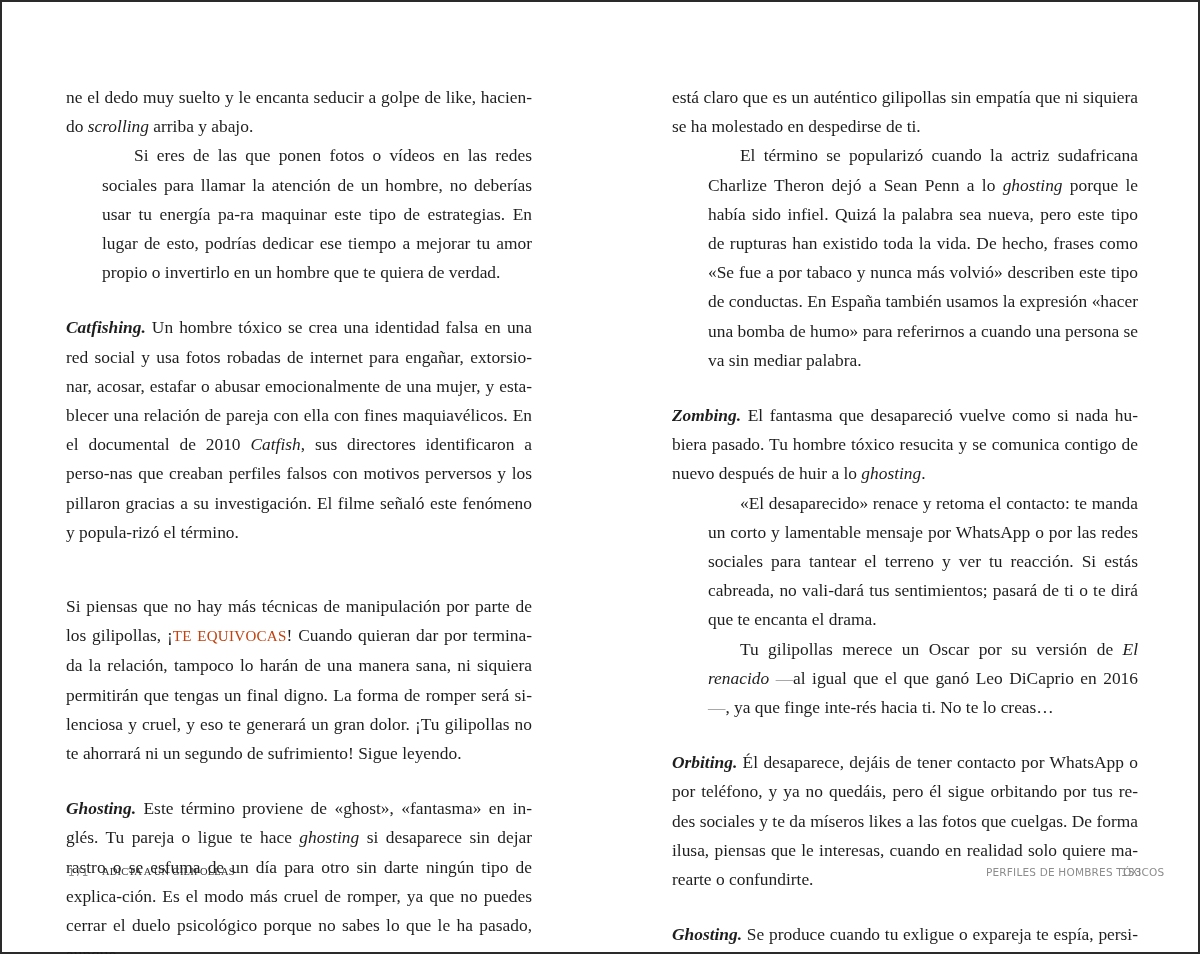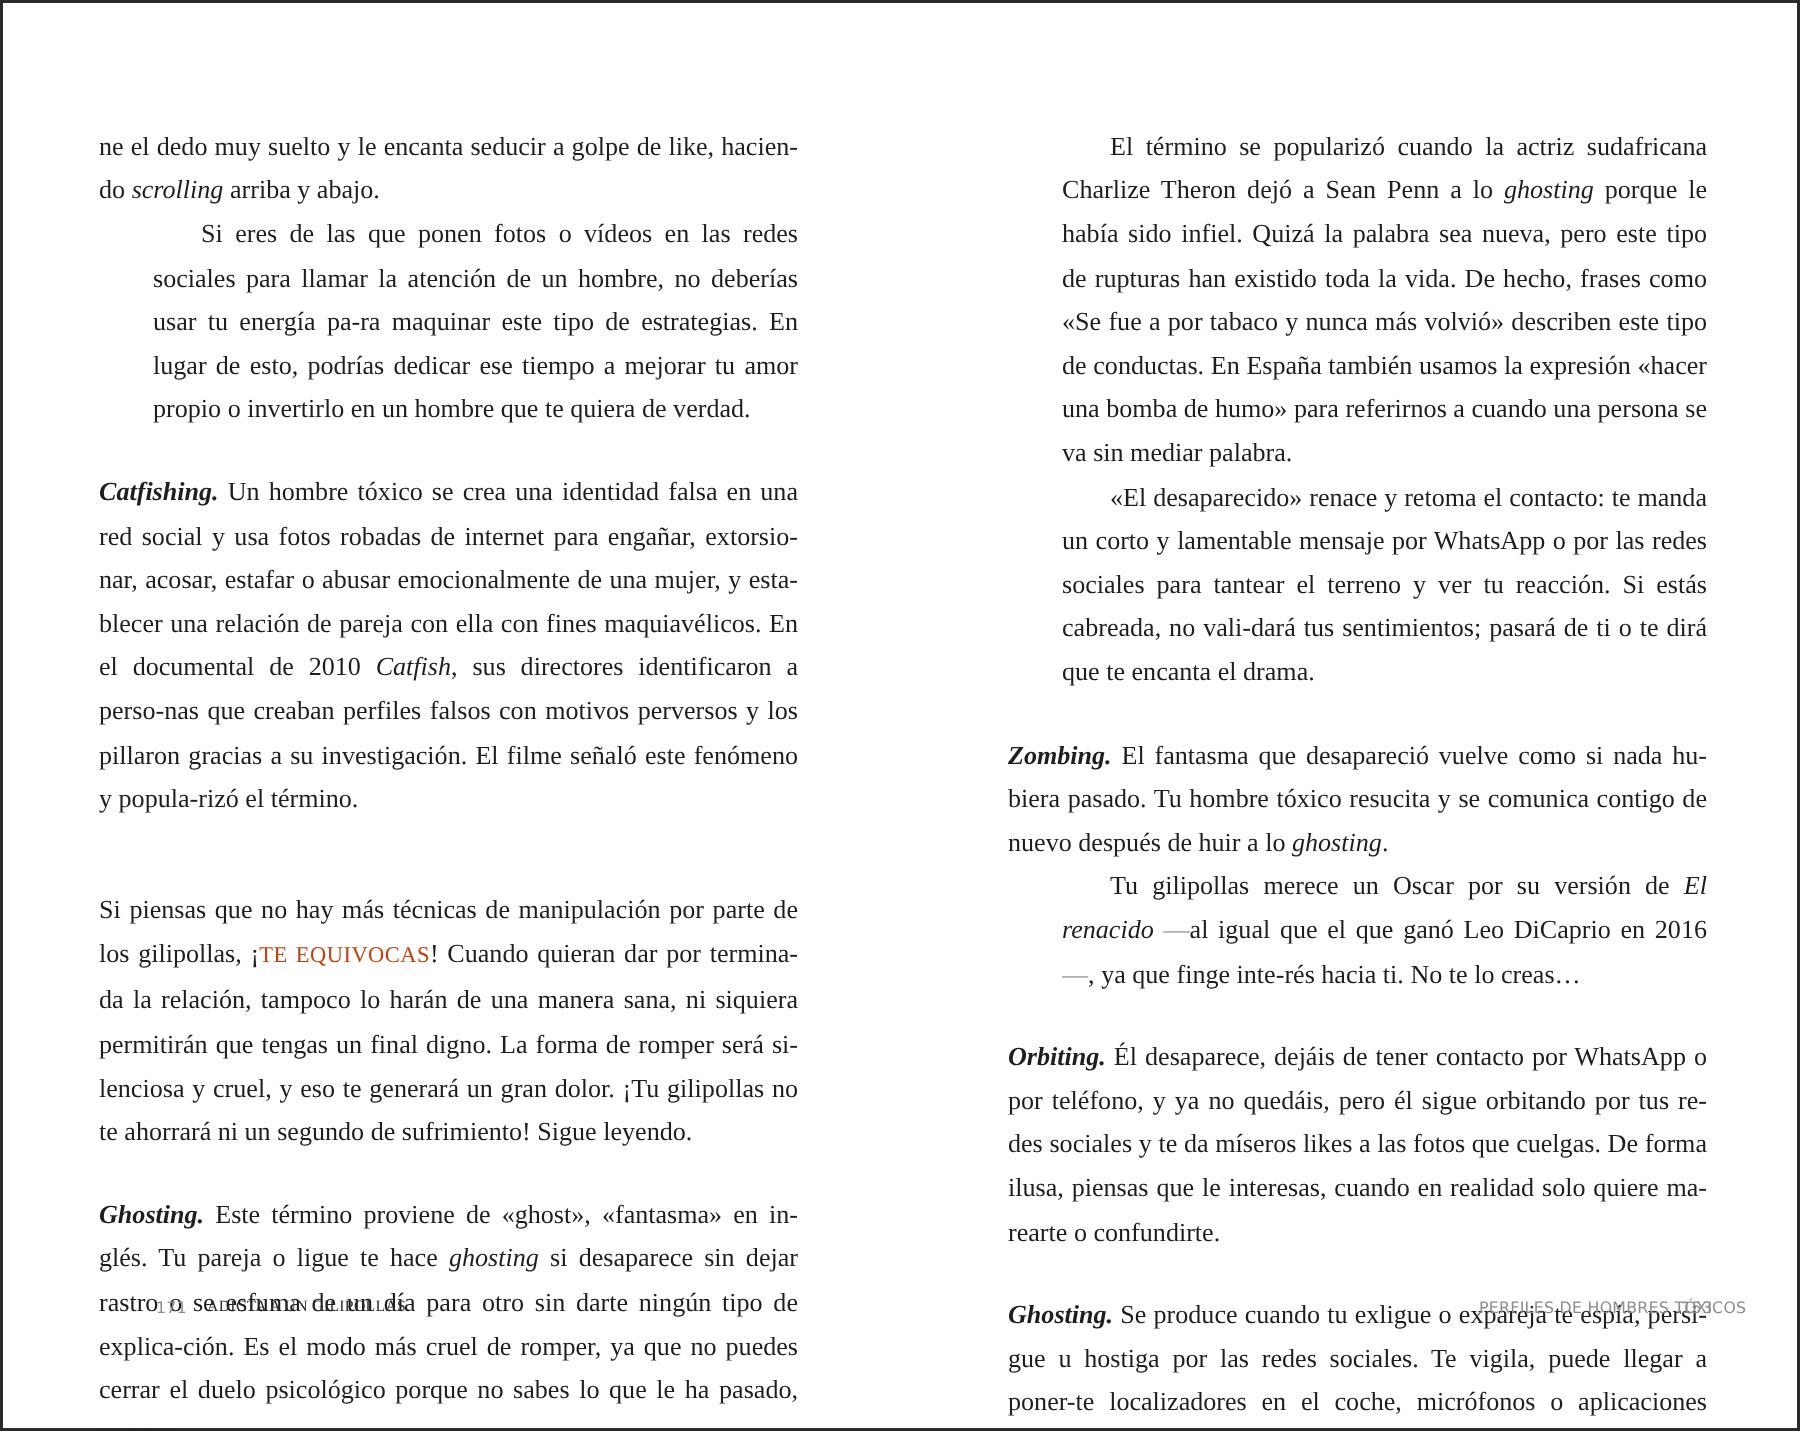--- a/index.html
+++ b/index.html
@@ -9,21 +9,21 @@
     font-family: "Liberation Serif", "DejaVu Serif", serif;
     color: #1e1e1e;
   }
   .spread {
     position: absolute; left: 0; top: 0;
     width: 1196px; height: 950px;
     border: 2px solid #2a2a2a;
     background: #ffffff;
   }
   .page { position: absolute; top: 0; height: 950px; }
-  .page.left { left: 0; width: 598px; padding-left: 36px; }
+  .page.left { left: 0; width: 598px; }
   .page.right { left: 598px; width: 598px; }
   .body-text {
     position: absolute;
     width: 466px;
     font-size: 17.4px;
     line-height: 29.2px;
     text-align: justify;
     hyphens: manual;
   }
   .page.left .body-text { left: 64px; }
@@ -63,23 +63,24 @@
       <p class="para gap-before"><span class="term">Ghosting.</span><span> Este término proviene de «ghost», «fantasma» en in-glés. Tu pareja o ligue te hace </span><span class="it">ghosting</span><span> si desaparece sin dejar rastro o se esfuma de un día para otro sin darte ningún tipo de explica-ción. Es el modo más cruel de romper, ya que no puedes cerrar el duelo psicológico porque no sabes lo que le ha pasado, aunque</span></p>
     </div>
     <div class="footer">
       <span class="folio">171</span>
       <span class="running-head-left">ADICTA A UN GILIPOLLAS</span>
     </div>
   </div>
 
   <div class="page right">
     <div class="body-text" style="top:81px;">
+      <p class="para">está claro que es un auténtico gilipollas sin empatía que ni siquiera se ha molestado en despedirse de ti.</p>
       <p class="para indent"><span>El término se popularizó cuando la actriz sudafricana Charlize Theron dejó a Sean Penn a lo </span><span class="it">ghosting</span><span> porque le había sido infiel. Quizá la palabra sea nueva, pero este tipo de rupturas han existido toda la vida. De hecho, frases como «Se fue a por tabaco y nunca más volvió» describen este tipo de conductas. En España también usamos la expresión «hacer una bomba de humo» para referirnos a cuando una persona se va sin mediar palabra.</span></p>
+      <p class="para gap-before"><span class="term">Zombing.</span><span> El fantasma que desapareció vuelve como si nada hu-biera pasado. Tu hombre tóxico resucita y se comunica contigo de nuevo después de huir a lo </span><span class="it">ghosting</span><span>.</span></p>
       <p class="para indent">«El desaparecido» renace y retoma el contacto: te manda un corto y lamentable mensaje por WhatsApp o por las redes sociales para tantear el terreno y ver tu reacción. Si estás cabreada, no vali-dará tus sentimientos; pasará de ti o te dirá que te encanta el drama.</p>
-      <p class="para gap-before"><span class="term">Zombing.</span><span> El fantasma que desapareció vuelve como si nada hu-biera pasado. Tu hombre tóxico resucita y se comunica contigo de nuevo después de huir a lo </span><span class="it">ghosting</span><span>.</span></p>
       <p class="para indent"><span>Tu gilipollas merece un Oscar por su versión de </span><span class="it">El renacido</span><span class="dash-gray"> —</span><span>al igual que el que ganó Leo DiCaprio en 2016</span><span class="dash-gray">—</span><span>, ya que finge inte-rés hacia ti. No te lo creas…</span></p>
       <p class="para gap-before"><span class="term">Orbiting.</span><span> Él desaparece, dejáis de tener contacto por WhatsApp o por teléfono, y ya no quedáis, pero él sigue orbitando por tus re-des sociales y te da míseros likes a las fotos que cuelgas. De forma ilusa, piensas que le interesas, cuando en realidad solo quiere ma-rearte o confundirte.</span></p>
       <p class="para gap-before"><span class="term">Ghosting.</span><span> Se produce cuando tu exligue o expareja te espía, persi-gue u hostiga por las redes sociales. Te vigila, puede llegar a poner-te localizadores en el coche, micrófonos o aplicaciones espía en el</span></p>
     </div>
     <div class="footer">
       <span class="running-head-right">PERFILES DE HOMBRES TÓXICOS</span>
       <span class="folio">153</span>
     </div>
   </div>
 

